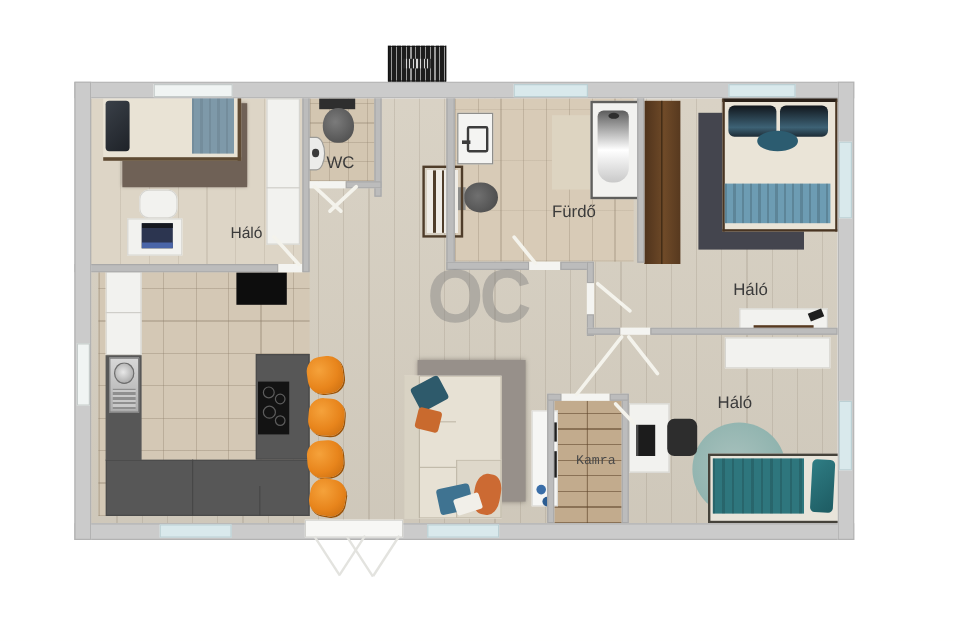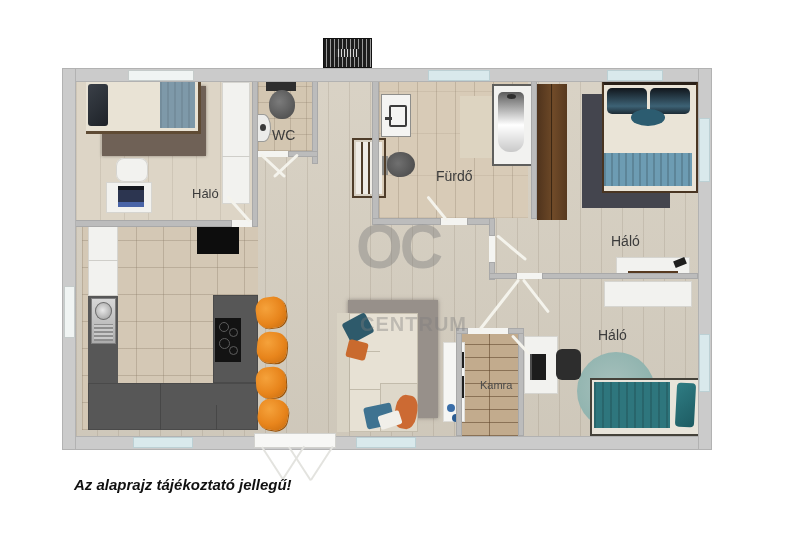--- a/index.html
+++ b/index.html
@@ -212,23 +212,21 @@
   <div class="sw" style="left:519px;top:278px;width:64px;transform:rotate(128deg);"></div>
   <div class="sw" style="left:523px;top:278px;width:42px;transform:rotate(52deg);"></div>
   <div class="sw" style="left:512px;top:334px;width:26px;transform:rotate(47deg);"></div>
   <div class="swe" style="left:262px;top:446px;width:39px;transform:rotate(57deg);"></div>
   <div class="swe" style="left:283px;top:478px;width:39px;transform:rotate(-57deg);"></div>
   <div class="swe" style="left:289px;top:446px;width:40px;transform:rotate(57deg);"></div>
   <div class="swe" style="left:311px;top:479px;width:40px;transform:rotate(-57deg);"></div>
 
   <div class="rlabel" style="left:192px;top:186px;font-size:13px;">Háló</div>
   <div class="rlabel" style="left:272px;top:127px;">WC</div>
-  <div class="rlabel" style="left:436px;top:168px;">Fürdő</div>
+  <div class="rlabel" style="left:460px;top:168px;">Fürdő</div>
   <div class="rlabel" style="left:611px;top:233px;">Háló</div>
-  <div class="rlabel" style="left:480px;top:379px;font-size:11px;color:#4a4a4a;">Kamra</div>
+  <div class="rlabel" style="left:480px;top:379px;font-size:11px;color:#4a4a4a;font-family:Liberation Mono, monospace;">Kamra</div>
   <div class="rlabel" style="left:598px;top:327px;">Háló</div>
 
   <div class="wm" style="left:356px;top:212px;font-size:60px;letter-spacing:-3px;opacity:.42;transform:scaleY(1.05);">OC</div>
-  <div class="wm" style="left:360px;top:313px;font-size:20px;letter-spacing:1px;opacity:.38;">CENTRUM</div>
-
-  <div class="abs" style="left:74px;top:476px;font-size:15px;font-weight:bold;font-style:italic;color:#111;">Az alaprajz tájékoztató jellegű!</div>
+
 
 </div>
 
 </body></html>

